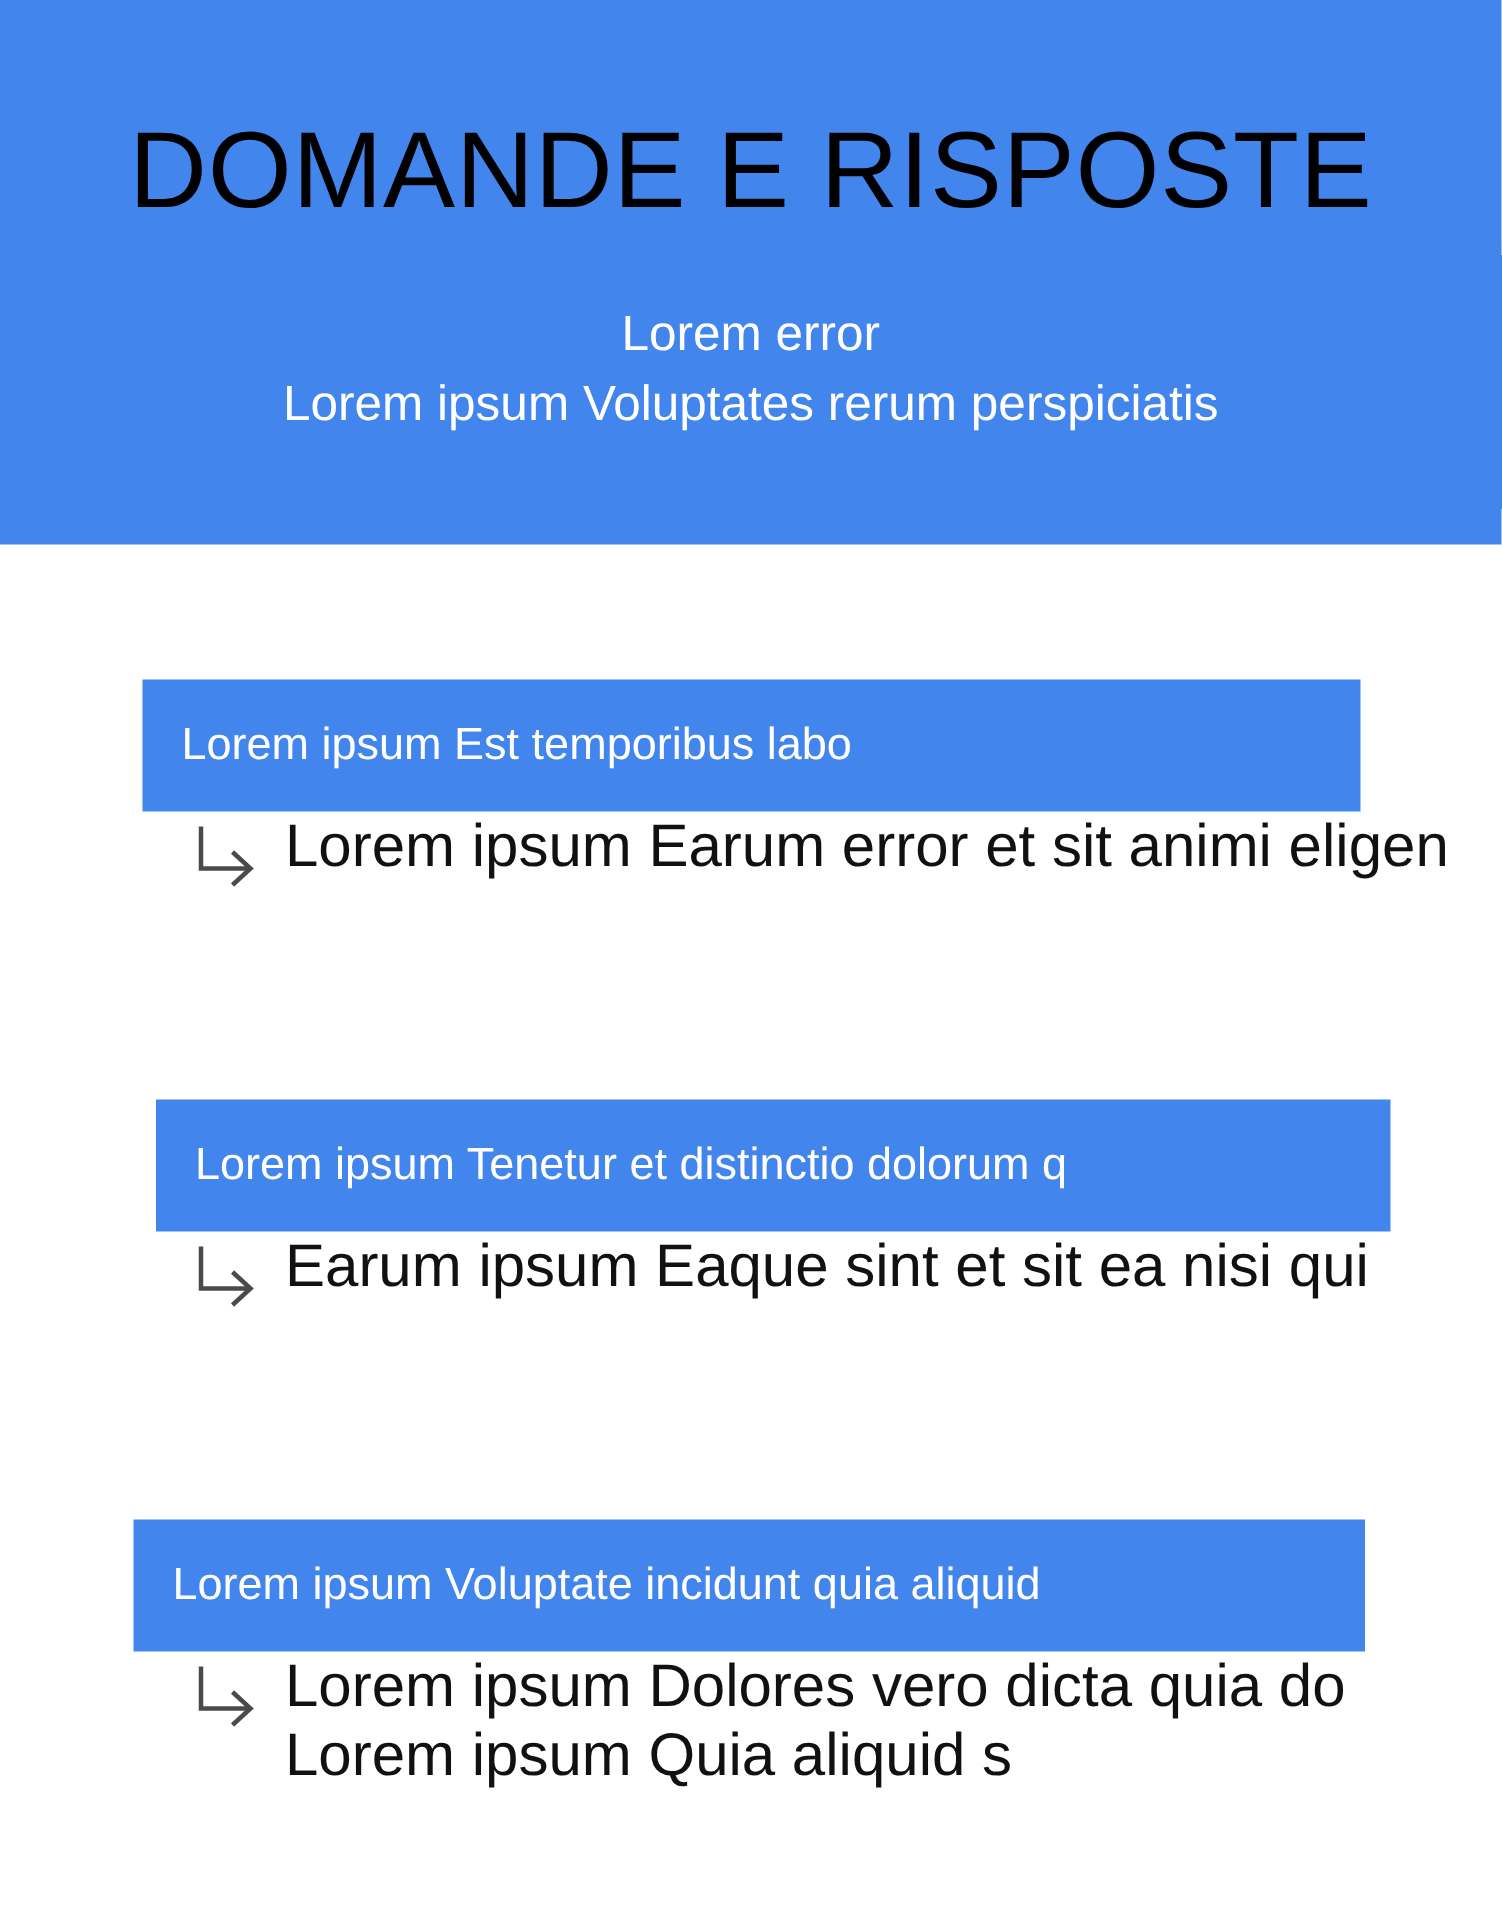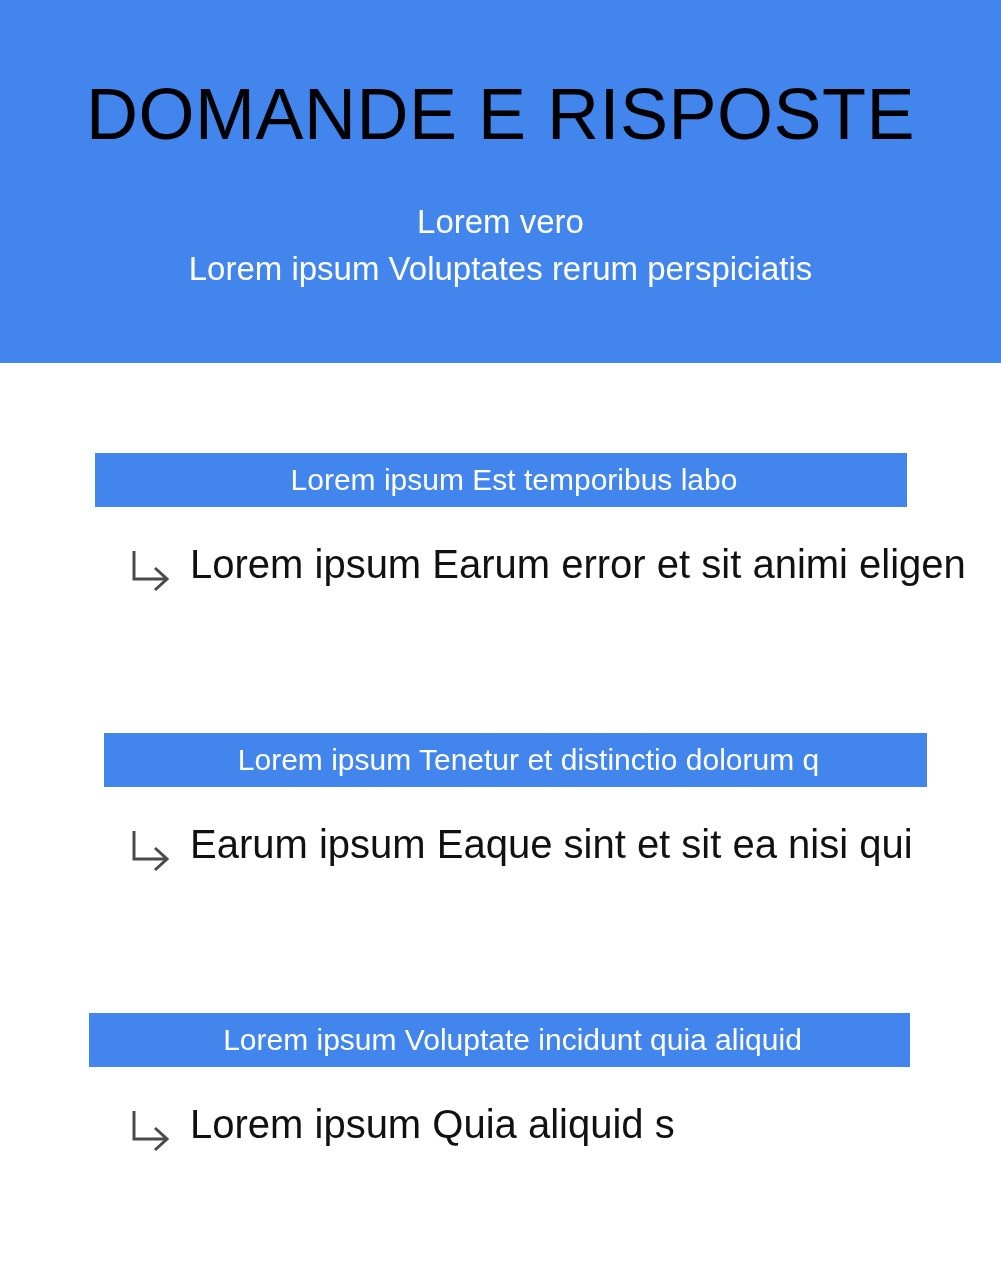--- a/index.html
+++ b/index.html
@@ -66,26 +66,25 @@
     left: 0;
     width: 1001px;
   }
   .qa-item-1 { top: 90px; }
   .qa-item-2 { top: 370px; }
   .qa-item-3 { top: 650px; }
 
   .question-bar {
     position: absolute;
     top: 0;
-    height: 54px;
+    height: 88px;
     background: #4285ec;
     box-sizing: border-box;
     display: flex;
     align-items: center;
-    justify-content: center;
   }
   .qa-item-1 .question-bar { left: 95px; width: 812px; }
   .qa-item-2 .question-bar { left: 89px; width: 823px; margin-left: 15px; }
   .qa-item-3 .question-bar { left: 89px; width: 821px; }
 
   .question-text {
     color: #ffffff;
     font-size: 30px;
     font-weight: 300;
     padding-left: 26px;
@@ -120,21 +119,21 @@
     display: block;
     white-space: nowrap;
   }
 </style>
 </head>
 <body>
 
 <div class="header">
   <div class="header-title">DOMANDE E RISPOSTE</div>
   <div class="header-sub">
-    <span class="sub-line">Lorem vero</span>
+    <span class="sub-line">Lorem error</span>
     <span class="sub-line">Lorem ipsum Voluptates rerum perspiciatis</span>
   </div>
 </div>
 
 <div class="qa-list">
 
   <div class="qa-item qa-item-1">
     <div class="question-bar">
       <span class="question-text">Lorem ipsum Est temporibus labo</span>
     </div>
@@ -173,18 +172,19 @@
       <span class="question-text">Lorem ipsum Voluptate incidunt quia aliquid</span>
     </div>
     <div class="answer-row">
       <span class="arrow-icon">
         <svg width="42" height="44" viewBox="0 0 42 44" fill="none">
           <path d="M4 2 L4 30 L36 30" stroke="#4a4a4a" stroke-width="3" fill="none"></path>
           <path d="M25 19 L37 30 L25 41" stroke="#4a4a4a" stroke-width="3" fill="none" stroke-linecap="butt"></path>
         </svg>
       </span>
       <span class="answer-text">
+        <span class="ans-line">Lorem ipsum Dolores vero dicta quia do</span>
         <span class="ans-line">Lorem ipsum Quia aliquid s</span>
       </span>
     </div>
   </div>
 
 </div>
 
 </body></html>

